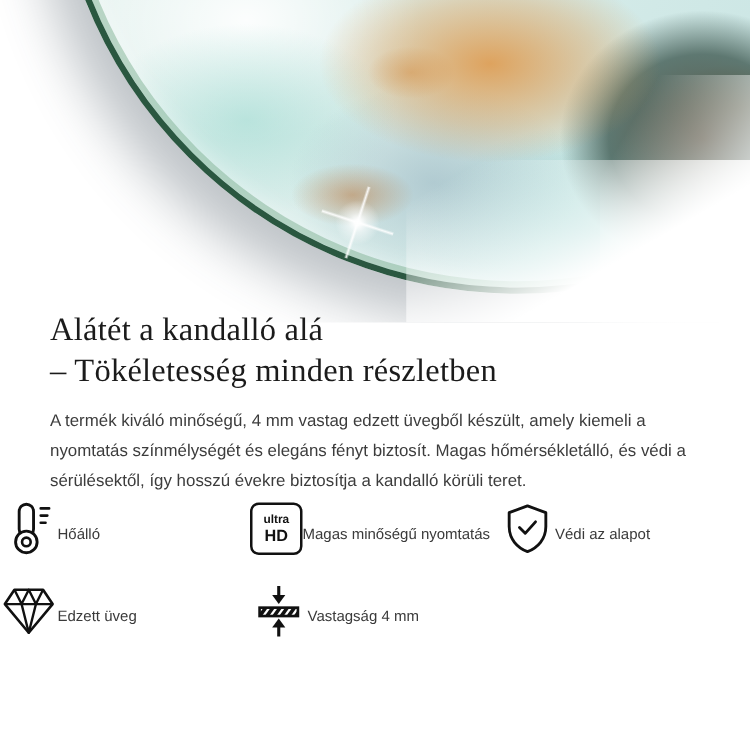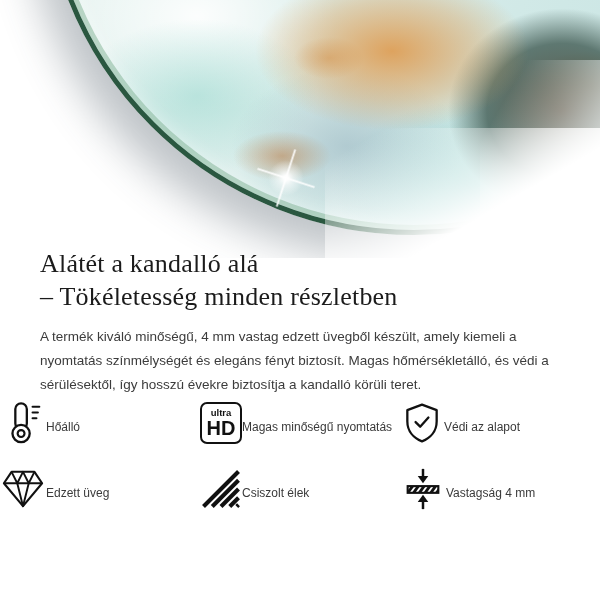--- a/index.html
+++ b/index.html
@@ -41,21 +41,21 @@
 
   
   .features{position:absolute;left:0;top:398px;width:600px;
             display:grid;grid-template-columns:repeat(3,1fr);row-gap:16px;}
   .feature{display:flex;flex-direction:row;align-items:center;}
   .icon-box{height:50px;display:flex;align-items:center;justify-content:center;}
   .feature .label{margin-top:8px;font-size:12px;color:#3a3a3a;}
   .uhd{width:38px;height:38px;border:2.5px solid #111;border-radius:7px;
        display:flex;flex-direction:column;align-items:center;justify-content:center;line-height:1;}
   .uhd .t1{font-size:9.5px;font-weight:700;color:#111;}
-  .uhd .t2{font-size:20px;font-weight:800;color:#111;margin-top:1px;}
+  .uhd .t2{font-size:13px;font-weight:800;color:#111;margin-top:1px;}
   svg{display:block;}
 </style>
 </head>
 <body>
 
 <div class="page">
 
   <div class="photo">
     <div class="disc"></div>
     <div class="glint"></div>
@@ -109,32 +109,20 @@
         <svg width="46" height="42" viewBox="0 0 48 44" fill="none">
           <path d="M12 4 H36 L44 16 L24 40 L4 16 Z" stroke="#111" stroke-width="2.2" stroke-linejoin="round"></path>
           <path d="M4 16 H44" stroke="#111" stroke-width="2"></path>
           <path d="M12 4 L18 16 L24 4 L30 16 L36 4" stroke="#111" stroke-width="2" stroke-linejoin="round"></path>
           <path d="M18 16 L24 40 L30 16" stroke="#111" stroke-width="2" stroke-linejoin="round"></path>
         </svg>
       </div>
       <div class="label">Edzett üveg</div>
     </div>
 
-    <div class="feature">
-      <div class="icon-box">
-        <svg width="42" height="42" viewBox="0 0 48 48" fill="none">
-          <path d="M4 44 L44 4" stroke="#111" stroke-width="4.6"></path>
-          <path d="M14 44 L44 14" stroke="#111" stroke-width="4.6"></path>
-          <path d="M24 44 L44 24" stroke="#111" stroke-width="4.6"></path>
-          <path d="M34 44 L44 34" stroke="#111" stroke-width="4.6"></path>
-          <path d="M42 44 L44 42" stroke="#111" stroke-width="4.6"></path>
-        </svg>
-      </div>
-      <div class="label">Csiszolt élek</div>
-    </div>
 
     <div class="feature">
       <div class="icon-box">
         <svg width="46" height="46" viewBox="0 0 48 48" fill="none">
           <path d="M24 3 V11" stroke="#111" stroke-width="2.6"></path>
           <path d="M18.5 10.5 H29.5 L24 18 Z" fill="#111"></path>
           <defs>
               <clipPath id="barClip">
                 <rect x="8" y="21" width="32" height="7"></rect>
               </clipPath>

